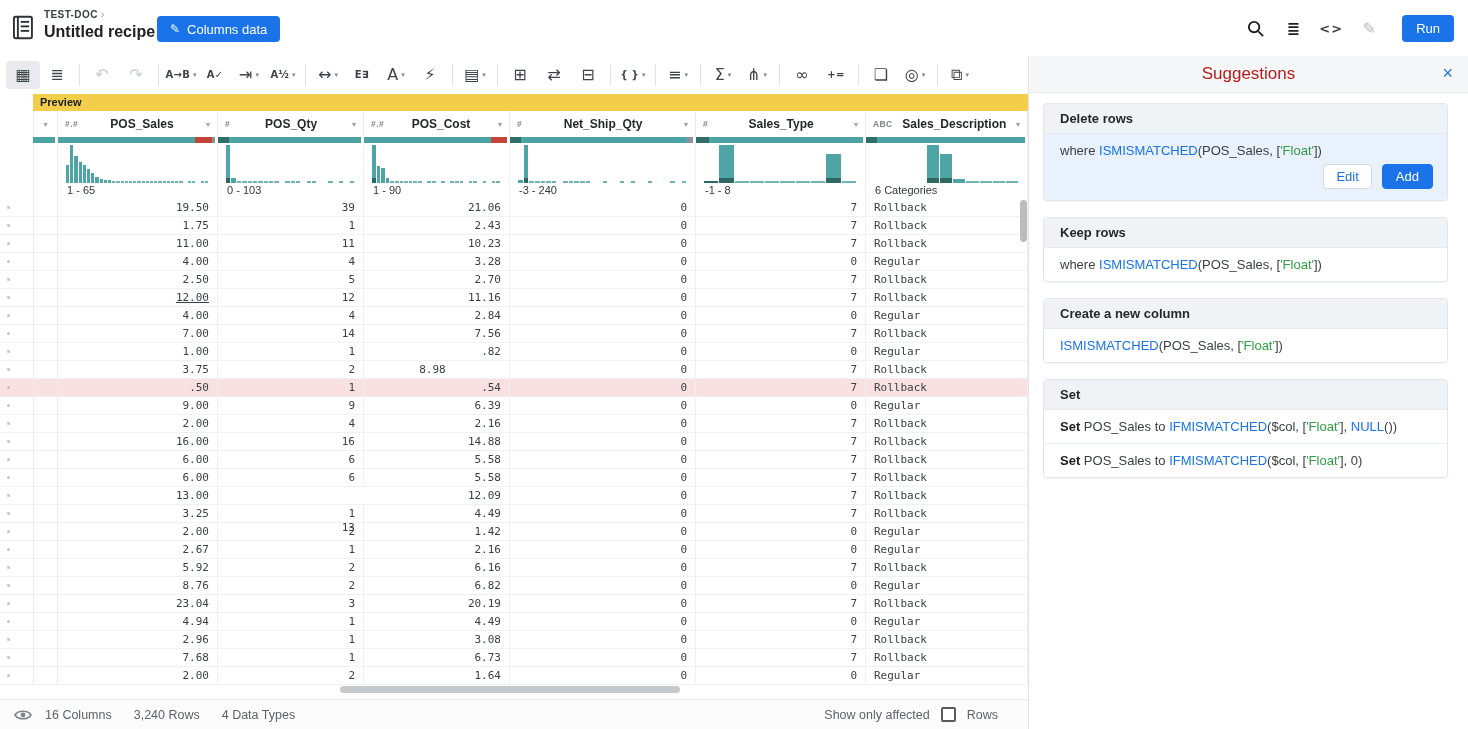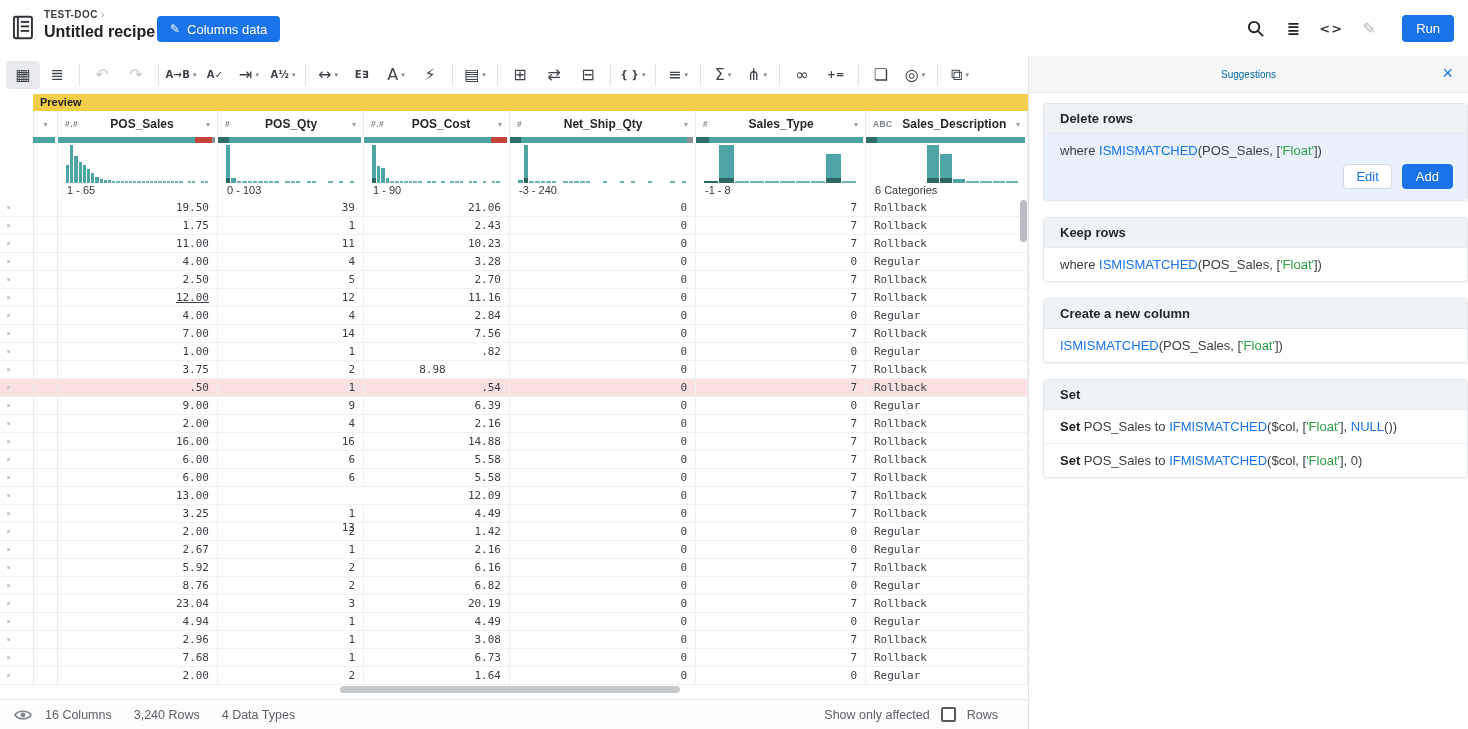--- a/index.html
+++ b/index.html
@@ -77,23 +77,23 @@
   .status{position:absolute;left:0;top:699px;width:1028px;height:30px;box-sizing:border-box;border-top:1px solid #e7e9eb;background:#fcfcfd;display:flex;align-items:center;font-size:12.5px;color:#5f6368;}
   .eye-wrap{margin-left:14px;display:flex;align-items:center;}
   .stat{margin-left:22px;}
   .stat.first{margin-left:13px;}
   .status-right{margin-left:auto;display:flex;align-items:center;gap:11px;margin-right:30px;}
   .checkbox{width:11px;height:11px;border:2px solid #555a5f;border-radius:2px;background:#fff;cursor:pointer;}
 
   
   .panel{position:absolute;left:1029px;top:56px;width:439px;height:673px;background:#fff;}
   .panel-h{height:37px;background:#f6f7f9;border-bottom:1px solid #e8eaed;display:flex;align-items:center;justify-content:center;position:relative;box-sizing:border-box;}
-  .panel-title{font-size:10px;color:#0369a1;}
+  .panel-title{font-size:17px;color:#b91c1c;}
   .close-btn{position:absolute;right:11px;top:5px;font-size:18px;color:#1a73e8;background:none;border:none;cursor:pointer;padding:2px 4px;font-family:"Liberation Sans",sans-serif;}
-  .cards{padding:10px 0 0 14px;}
+  .cards{padding:10px 20px 0 14px;}
   .card{border:1px solid #e3e6e9;border-radius:4px;margin-bottom:16px;overflow:hidden;box-shadow:0 1px 2px rgba(60,64,67,.06);background:#fff;}
   .card-h{background:#f0f3f6;padding:7px 16px;font-size:13px;font-weight:700;color:#24282c;border-bottom:1px solid #e6e9ec;}
   .f-row{padding:9px 16px;font-size:13px;color:#3c4043;background:#fff;cursor:pointer;}
   .f-row + .f-row{border-top:1px solid #eef1f3;}
   .card-b.sel{background:#e8f1fc;}
   .card-b.sel .f-row{background:#e8f1fc;padding-bottom:2px;}
   .btn-row{display:flex;justify-content:flex-end;gap:10px;padding:4px 14px 11px;}
   .btn-outline{background:#fff;border:1px solid #d5d9dd;color:#1a73e8;font-size:13px;font-weight:500;padding:4px 12px;border-radius:4px;cursor:pointer;font-family:"Liberation Sans",sans-serif;}
   .btn-primary{background:#1a73e8;border:1px solid #1a73e8;color:#fff;font-size:13px;font-weight:500;padding:4px 13px;border-radius:4px;cursor:pointer;font-family:"Liberation Sans",sans-serif;}
   .tok-fn{color:#1a73e8;}

